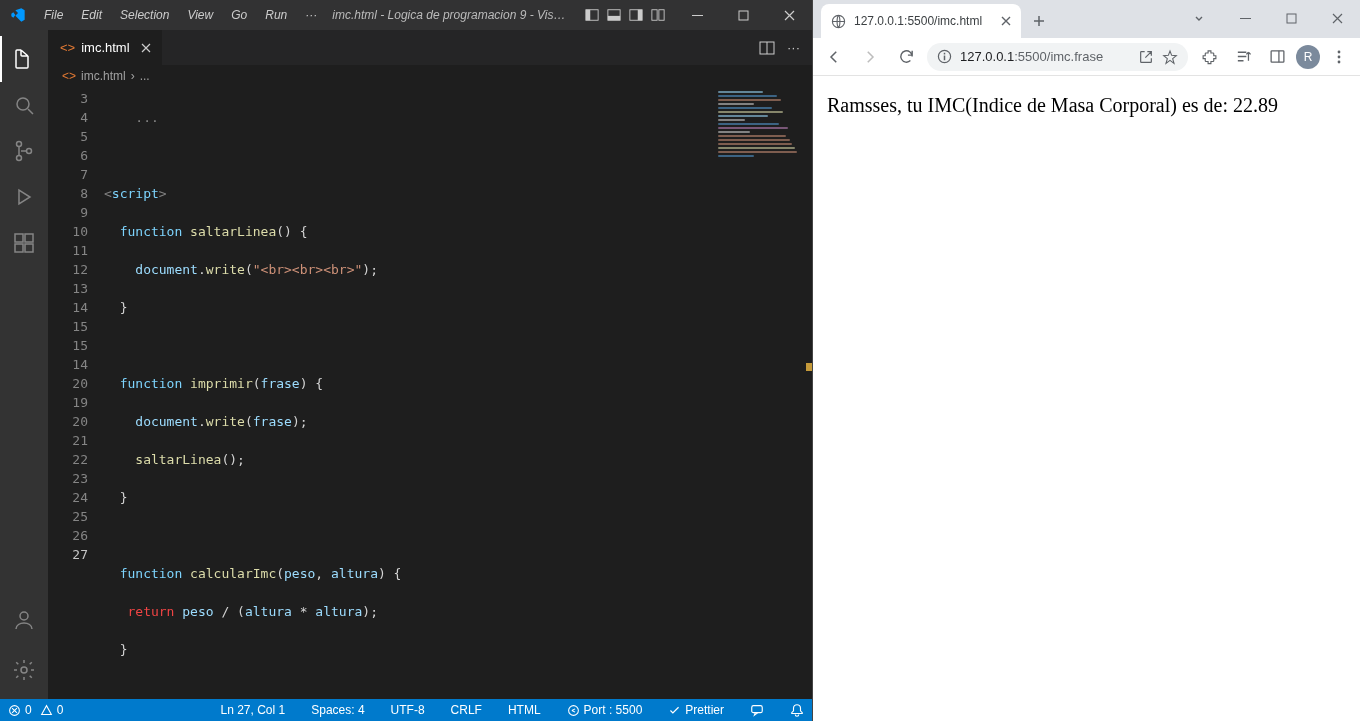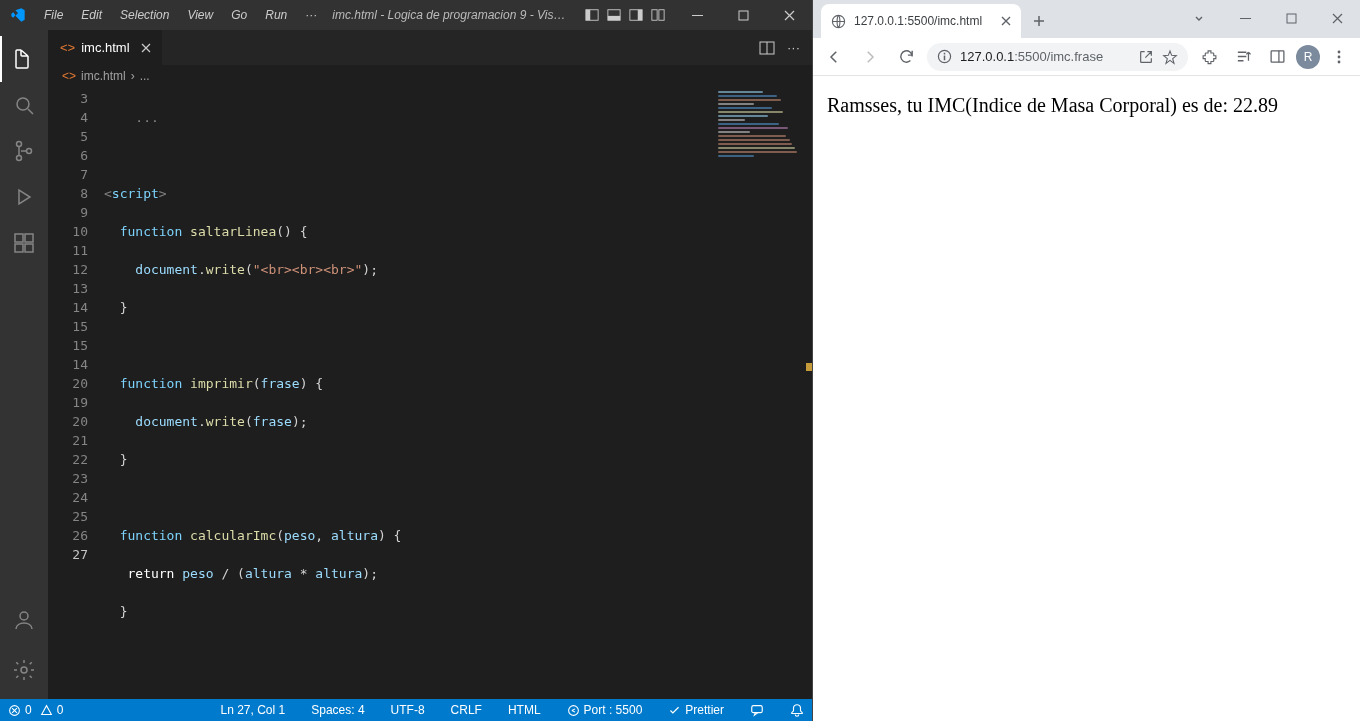--- a/index.html
+++ b/index.html
@@ -131,21 +131,21 @@
   height: 120px;
   display: flex;
   flex-direction: column;
   gap: 2px;
   opacity: 0.55;
   pointer-events: none;
 }
 .minimap .mblock { height: 2px; border-radius: 1px; }
 .overview-ruler { position:absolute; right:0; top:0; bottom:0; width:6px; }
 .ov-mark { position:absolute; right:0; width:6px; height:8px; background:#c59a3a; }
-.tk-red { color: #ffffff; }
+.tk-red { color: #ef4444; }
 .tk-blue { color: #7dd3fc; }
 .tk-fn { color: #dcdcaa; }
 .tk-var { color: #9cdcfe; }
 .tk-str { color: #ce9178; }
 .tk-tag { color: #808080; }
 .statusbar {
   height: 22px;
   background: #007acc;
   color: #ffffff;
   display: flex;
@@ -401,20 +401,21 @@
         <div class="code">
 <div class="line" style="color:#858585">    ...</div>
 <div class="line"></div>
 <div class="line"><span class="tk-tag">&lt;</span><span class="tk-blue">script</span><span class="tk-tag">&gt;</span></div>
 <div class="line">  <span class="tk-blue">function</span> <span class="tk-fn">saltarLinea</span><span>() {</span></div>
 <div class="line">    <span class="tk-var">document</span><span>.</span><span class="tk-fn">write</span><span>(</span><span class="tk-str">"&lt;br&gt;&lt;br&gt;&lt;br&gt;"</span><span>);</span></div>
 <div class="line">  <span>}</span></div>
 <div class="line"></div>
 <div class="line">  <span class="tk-blue">function</span> <span class="tk-fn">imprimir</span><span>(</span><span class="tk-var">frase</span><span>) {</span></div>
 <div class="line">    <span class="tk-var">document</span><span>.</span><span class="tk-fn">write</span><span>(</span><span class="tk-var">frase</span><span>);</span></div>
+<div class="line">    <span class="tk-fn">saltarLinea</span><span>();</span></div>
 <div class="line">  <span>}</span></div>
 <div class="line"></div>
 <div class="line">  <span class="tk-blue">function</span> <span class="tk-fn">calcularImc</span><span>(</span><span class="tk-var">peso</span><span>, </span><span class="tk-var">altura</span><span>) {</span></div>
 <div class="line">   <span class="tk-red">return</span> <span class="tk-var">peso</span><span> / (</span><span class="tk-var">altura</span><span> * </span><span class="tk-var">altura</span><span>);</span></div>
 <div class="line">  <span>}</span></div>
 <div class="line"></div>
 
 
 
 

